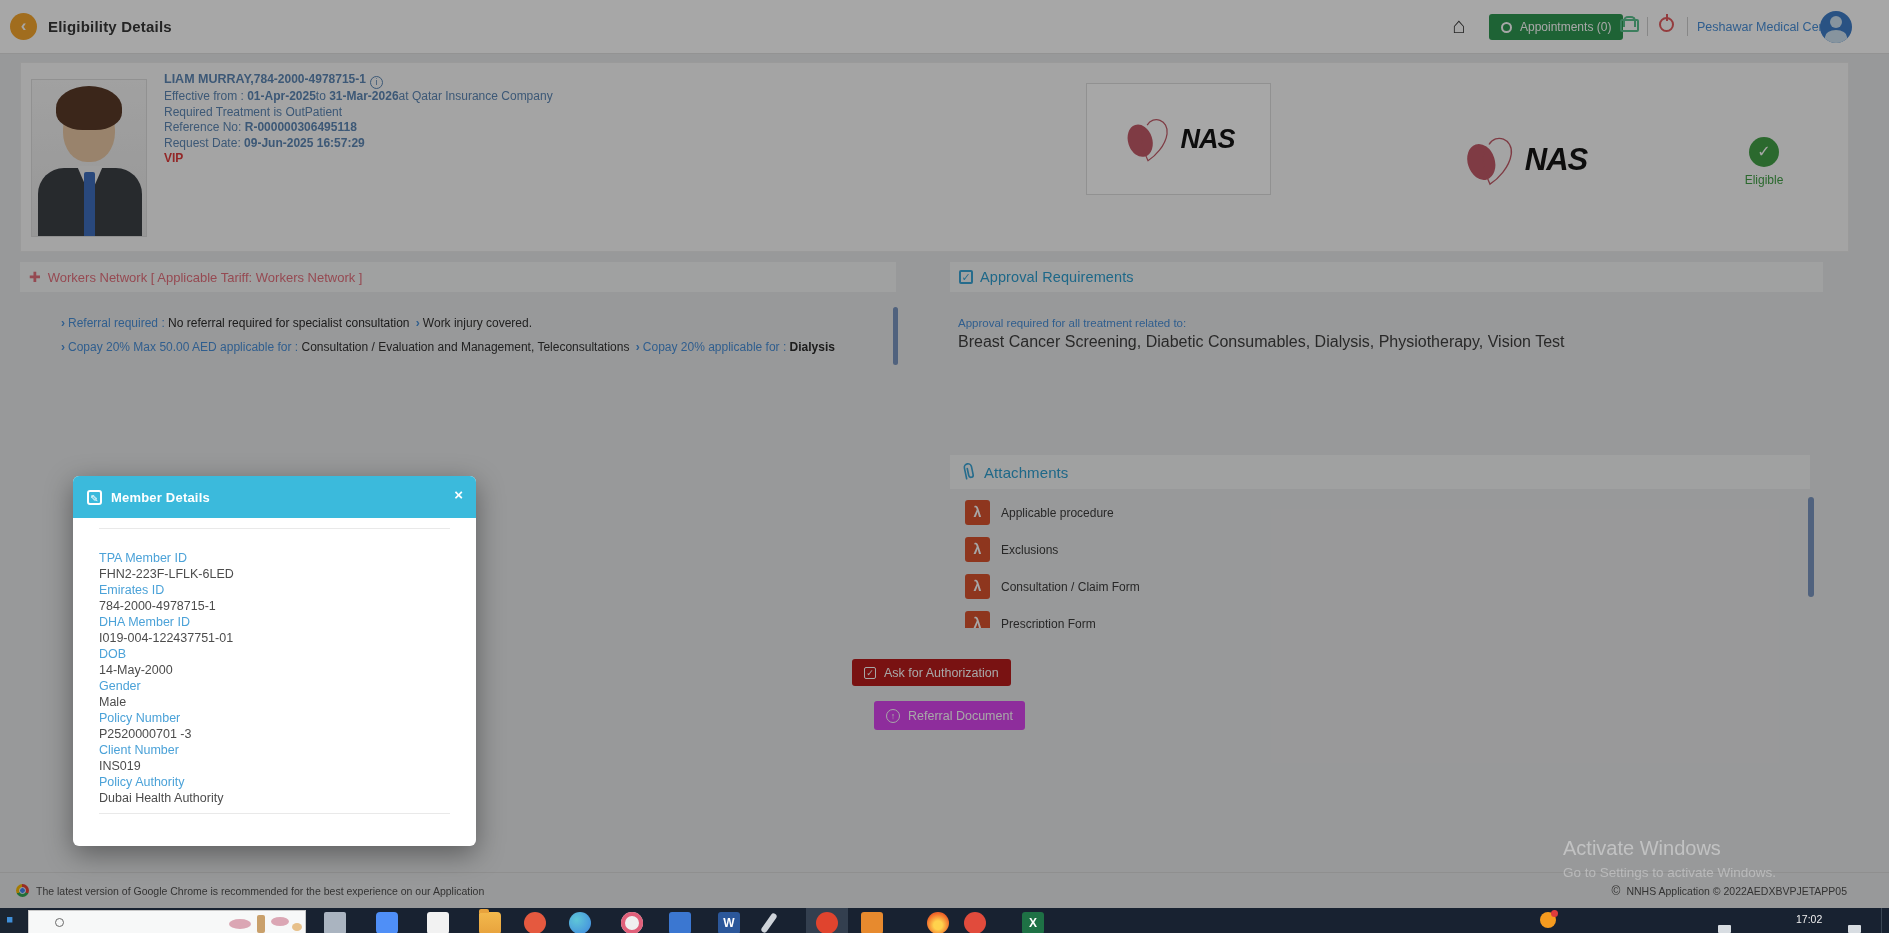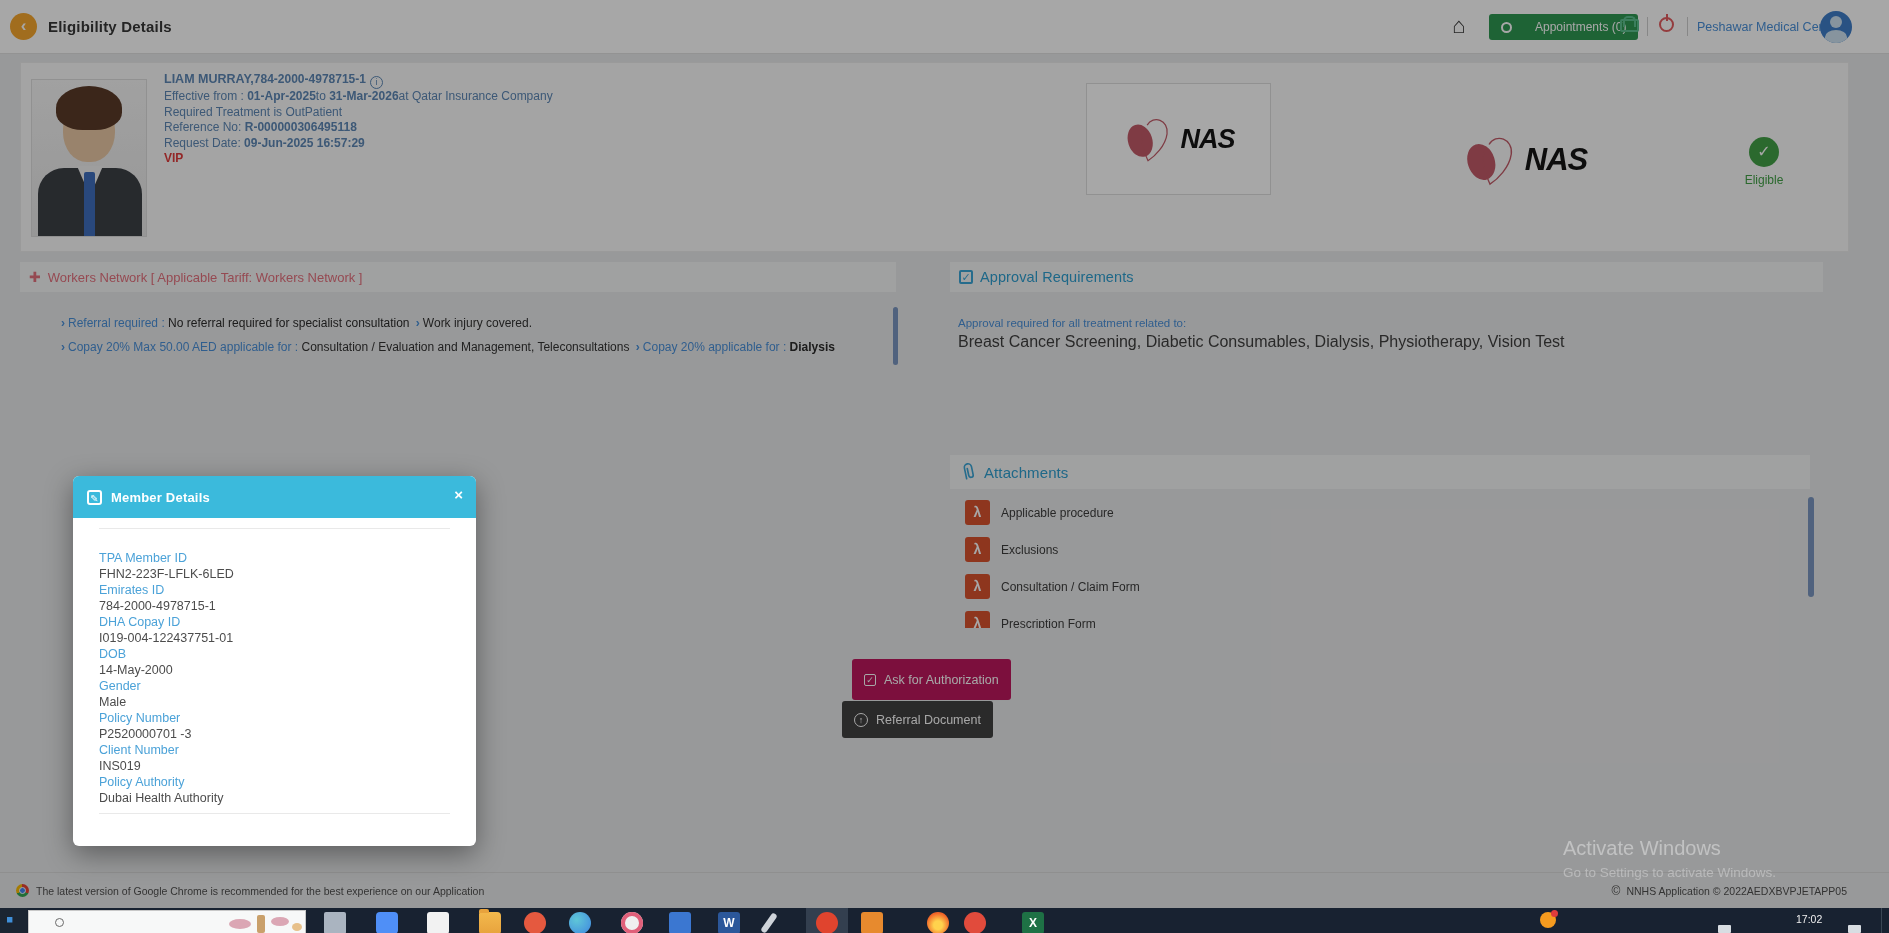--- a/index.html
+++ b/index.html
@@ -9,21 +9,21 @@
   
   .app{position:absolute;inset:0 0 25px 0;background:#e9eaeb;}
 
   
   .hdr{position:absolute;top:0;left:0;width:100%;height:54px;background:#fff;border-bottom:1px solid #e0e0e0;}
   .back-btn{position:absolute;left:10px;top:13px;width:27px;height:27px;border-radius:50%;background:#f6a72e;color:#fff;
     font-size:17px;line-height:25px;text-align:center;font-weight:bold;}
   .hdr-title{position:absolute;left:48px;top:18px;font-size:15px;font-weight:bold;color:#383838;letter-spacing:.2px;}
   .home-ic{position:absolute;left:1452px;top:13px;font-size:22px;color:#3a3a3a;}
   .appt-btn{position:absolute;left:1489px;top:14px;height:26px;padding:0 12px;background:#2f9752;border:none;border-radius:3px;
-    color:#fff;font-size:12px;display:flex;align-items:center;gap:23px;}
+    color:#fff;font-size:12px;display:flex;align-items:center;gap:8px;}
   .ring{width:11px;height:11px;border:2px solid #fff;border-radius:50%;display:inline-block;}
   .lock{position:relative;width:15px;height:16px;display:inline-block;left:1620px;top:16px;position:absolute;}
   .lock:before{content:"";position:absolute;top:0;left:3px;width:9px;height:9px;border:2px solid #5cc08f;border-bottom:none;border-radius:5px 5px 0 0;}
   .lock:after{content:"";position:absolute;bottom:0;left:0;width:15px;height:9px;border:2px solid #5cc08f;border-radius:2px;}
   .vsep{position:absolute;top:17px;width:1px;height:19px;background:#cfcfcf;}
   .power{position:absolute;left:1659px;top:17px;width:15px;height:15px;border:2px solid #e25c5f;border-radius:50%;}
   .power:after{content:"";position:absolute;top:-5px;left:50%;margin-left:-1px;width:2px;height:7px;background:#e25c5f;}
   .org{position:absolute;left:1697px;top:20px;font-size:12.5px;color:#4a90d9;}
   .avatar{position:absolute;left:1820px;top:11px;width:32px;height:32px;border-radius:50%;background:#3f7ec9;overflow:hidden;}
   .avatar:before{content:"";position:absolute;top:5px;left:10px;width:12px;height:12px;border-radius:50%;background:#cfe3f2;}
@@ -79,22 +79,22 @@
 
   
   .clip-ic{display:inline-block;}
   .files{position:absolute;left:965px;top:500px;width:800px;height:128px;overflow:hidden;}
   .file-row{display:flex;align-items:center;gap:11px;margin-bottom:12px;height:25px;}
   .pdf-ic{width:25px;height:25px;border-radius:3px;background:#d9532f;color:#fff;font-size:14px;line-height:25px;text-align:center;font-weight:bold;}
   .file-lbl{font-size:12px;color:#3c3c3c;}
 
   
   .btn{position:absolute;border:none;border-radius:3px;color:#fff;font-size:12.5px;display:flex;align-items:center;gap:8px;padding:0 12px;}
-  .btn-auth{left:852px;top:659px;height:41px;background:#be185d;}
-  .btn-ref{left:842px;top:701px;height:37px;background:#404040;}
+  .btn-auth{left:852px;top:659px;height:27px;background:#b91c1c;}
+  .btn-ref{left:874px;top:701px;height:29px;background:#d946ef;}
   .wcbx{width:12px;height:12px;border:1.5px solid #fff;border-radius:2px;font-size:9px;line-height:10px;text-align:center;}
   .wcbx:after{content:"✓";}
   .upring{width:14px;height:14px;border:1.5px solid #fff;border-radius:50%;font-size:9px;line-height:12px;text-align:center;}
   .upring:after{content:"↑";}
 
   
   .foot{position:absolute;left:0;top:872px;width:100%;height:36px;border-top:1px solid #dadada;}
   .foot-left{position:absolute;left:16px;top:11px;display:flex;align-items:flex-end;gap:7px;font-size:10.5px;color:#4f4f4f;}
   .chrome{width:13px;height:13px;border-radius:50%;background:conic-gradient(#ea4335 0 120deg,#34a853 120deg 240deg,#fbbc05 240deg 360deg);position:relative;}
   .chrome:after{content:"";position:absolute;inset:3px;border-radius:50%;background:#4285f4;border:1px solid #fff;}
@@ -296,21 +296,21 @@
       <hr class="m-hr">
       <div class="field">
         <div class="flabel">TPA Member ID</div>
         <div class="fvalue">FHN2-223F-LFLK-6LED</div>
       </div>
       <div class="field">
         <div class="flabel">Emirates ID</div>
         <div class="fvalue">784-2000-4978715-1</div>
       </div>
       <div class="field">
-        <div class="flabel">DHA Copay ID</div>
+        <div class="flabel">DHA Member ID</div>
         <div class="fvalue">I019-004-122437751-01</div>
       </div>
       <div class="field">
         <div class="flabel">DOB</div>
         <div class="fvalue">14-May-2000</div>
       </div>
       <div class="field">
         <div class="flabel">Gender</div>
         <div class="fvalue">Male</div>
       </div>

